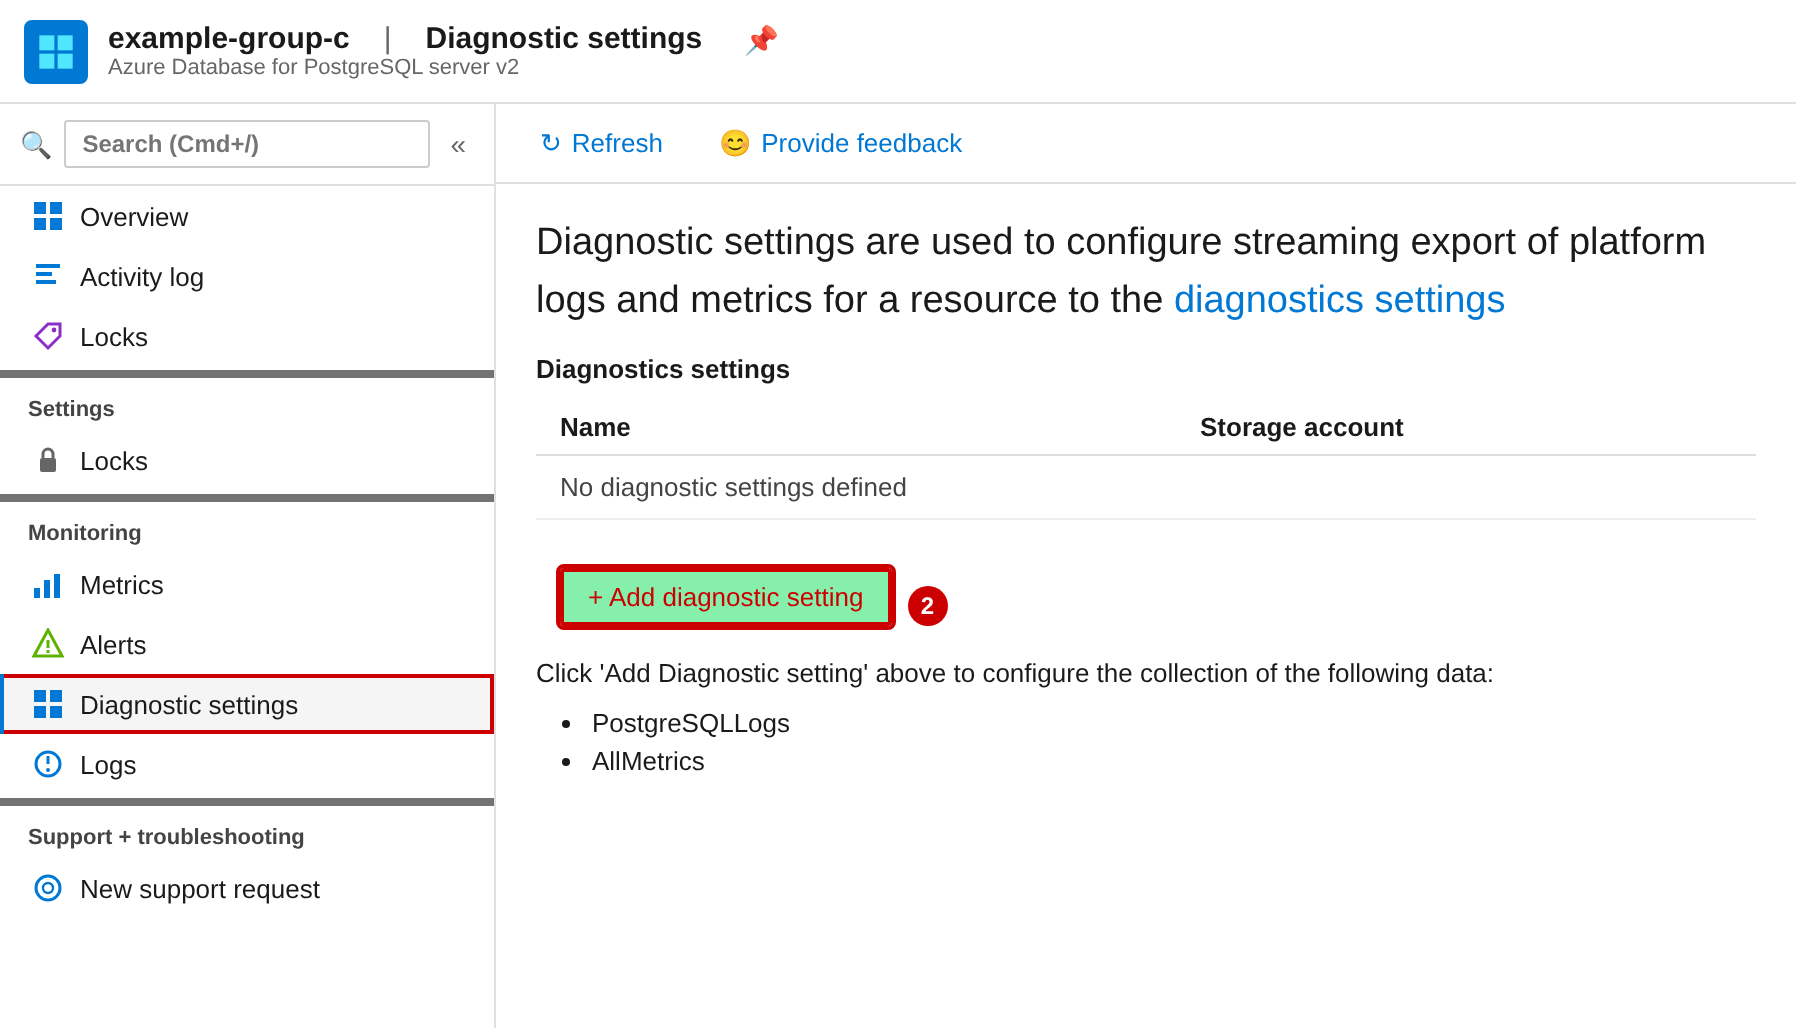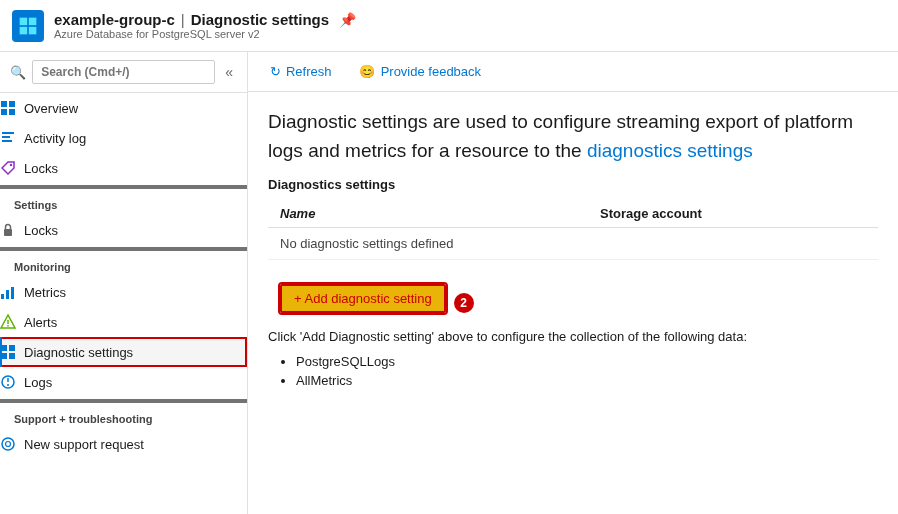--- a/index.html
+++ b/index.html
@@ -3,58 +3,58 @@
   <meta charset="utf-8">
   <style>
     * { box-sizing: border-box; margin: 0; padding: 0; }
     body { font-family: 'Segoe UI', Arial, sans-serif; font-size: 13px; color: #1a1a1a; background: #fff; display: flex; flex-direction: column; height: 514px; width: 898px; overflow: hidden; }
 
     
     .header { display: flex; align-items: center; padding: 8px 12px; border-bottom: 1px solid #e0e0e0; gap: 10px; min-height: 52px; }
     .header-icon { width: 32px; height: 32px; background: #0078d4; border-radius: 4px; display: flex; align-items: center; justify-content: center; flex-shrink: 0; }
     .header-icon svg { width: 20px; height: 20px; fill: white; }
     .header-text { display: flex; flex-direction: column; }
-    .header-title { font-size: 15px; font-weight: 600; display: flex; align-items: center; gap: 6px; }
+    .header-title { font-size: 15px; font-weight: 600; display: flex; align-items: center; gap: 17px; }
     .header-subtitle { font-size: 11px; color: #666; }
 
     
     .app-body { display: flex; flex: 1; overflow: hidden; }
 
     
     .sidebar { width: 248px; border-right: 1px solid #e0e0e0; display: flex; flex-direction: column; overflow-y: auto; flex-shrink: 0; }
     .search-bar { padding: 8px 10px; border-bottom: 1px solid #e0e0e0; display: flex; align-items: center; gap: 6px; }
     .search-input { flex: 1; border: 1px solid #ccc; border-radius: 2px; padding: 4px 8px; font-size: 12px; color: #555; font-weight: bold; }
     .collapse-btn { color: #666; font-size: 14px; cursor: pointer; padding: 2px 4px; }
 
     .nav-section { padding: 0; }
-    .nav-item { display: flex; align-items: center; gap: 8px; padding: 7px 0; cursor: pointer; font-size: 13px; color: #1a1a1a; }
+    .nav-item { display: flex; align-items: center; gap: 8px; padding: 7px 16px; cursor: pointer; font-size: 13px; color: #1a1a1a; }
     .nav-item.active { background: #e8e8e8; font-weight: 500; }
     .nav-item .nav-icon { width: 16px; height: 16px; display: flex; align-items: center; justify-content: center; flex-shrink: 0; }
 
     .section-label { padding: 10px 14px 4px 14px; font-size: 11px; font-weight: 700; color: #444; text-transform: none; border-top: 4px solid #737373; margin-top: 2px; }
 
     
     .main { flex: 1; display: flex; flex-direction: column; overflow: hidden; }
     .toolbar { display: flex; align-items: center; gap: 16px; padding: 8px 16px; border-bottom: 1px solid #e0e0e0; }
     .toolbar-btn { display: flex; align-items: center; gap: 5px; color: #0078d4; cursor: pointer; font-size: 13px; background: none; border: none; padding: 4px 6px; }
 
     .content { padding: 16px 20px; overflow-y: auto; flex: 1; }
     .description { font-size: 19px; color: #1a1a1a; margin-bottom: 4px; max-width: 680px; line-height: 1.5; }
     .description a { color: #0078d4; text-decoration: none; }
 
     .section-title { font-size: 13px; font-weight: 600; margin: 12px 0 8px 0; }
 
     .settings-table { width: 100%; border-collapse: collapse; margin-bottom: 16px; }
     .settings-table th { text-align: left; font-weight: 600; font-size: 13px; padding: 6px 12px; border-bottom: 1px solid #ddd; }
-    .settings-table th.col-name { width: 320px; font-style: italic; }
+    .settings-table th.col-name { width: 320px; }
     .settings-table th.col-storage { }
     .settings-table td { padding: 8px 12px; font-size: 13px; color: #444; border-bottom: 1px solid #eee; }
 
     .add-btn-wrapper { margin: 8px 0 16px 12px; }
-    .add-btn { display: inline-flex; align-items: center; gap: 4px; border: 2px solid #c00; color: #c00; background: #eab308; padding: 5px 12px; font-size: 13px; cursor: pointer; border-radius: 2px; font-weight: 500; }
+    .add-btn { display: inline-flex; align-items: center; gap: 4px; border: 2px solid #c00; color: #c00; background: #86efac; padding: 5px 12px; font-size: 13px; cursor: pointer; border-radius: 2px; font-weight: 500; }
 
     .badge-number { display: inline-flex; align-items: center; justify-content: center; background: #c00; color: white; border-radius: 50%; width: 20px; height: 20px; font-size: 12px; font-weight: 700; margin-left: 8px; }
 
     .click-desc { font-size: 13px; color: #1a1a1a; margin-bottom: 10px; max-width: 660px; }
     .bullet-list { padding-left: 28px; }
     .bullet-list li { font-size: 13px; margin-bottom: 4px; }
 
     
     .nav-item.active { position: relative; }
     .nav-item.active::before { content: ''; position: absolute; left: 0; top: 0; bottom: 0; width: 2px; background: #0078d4; }

